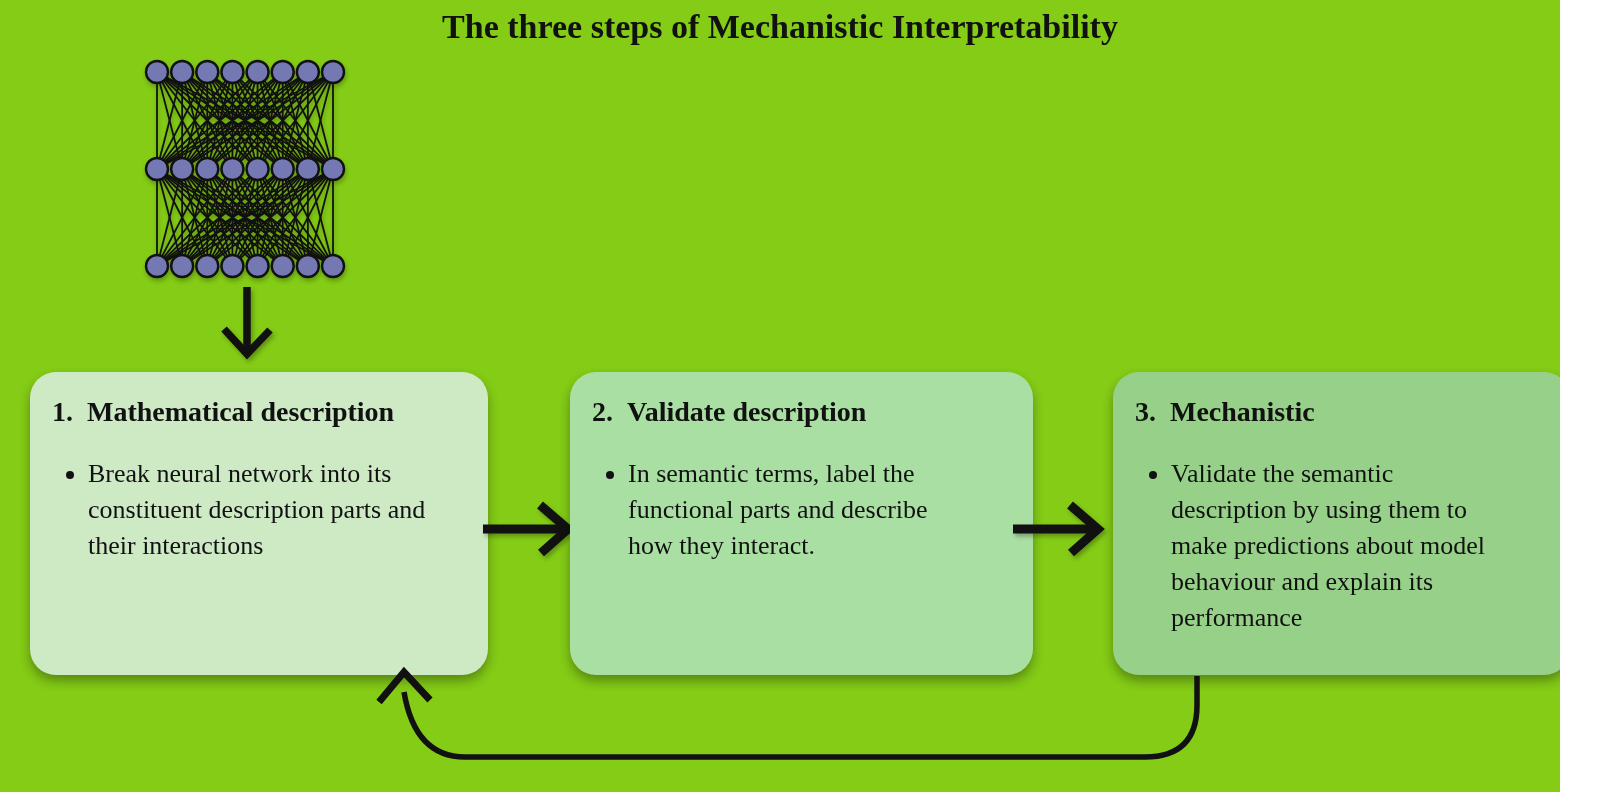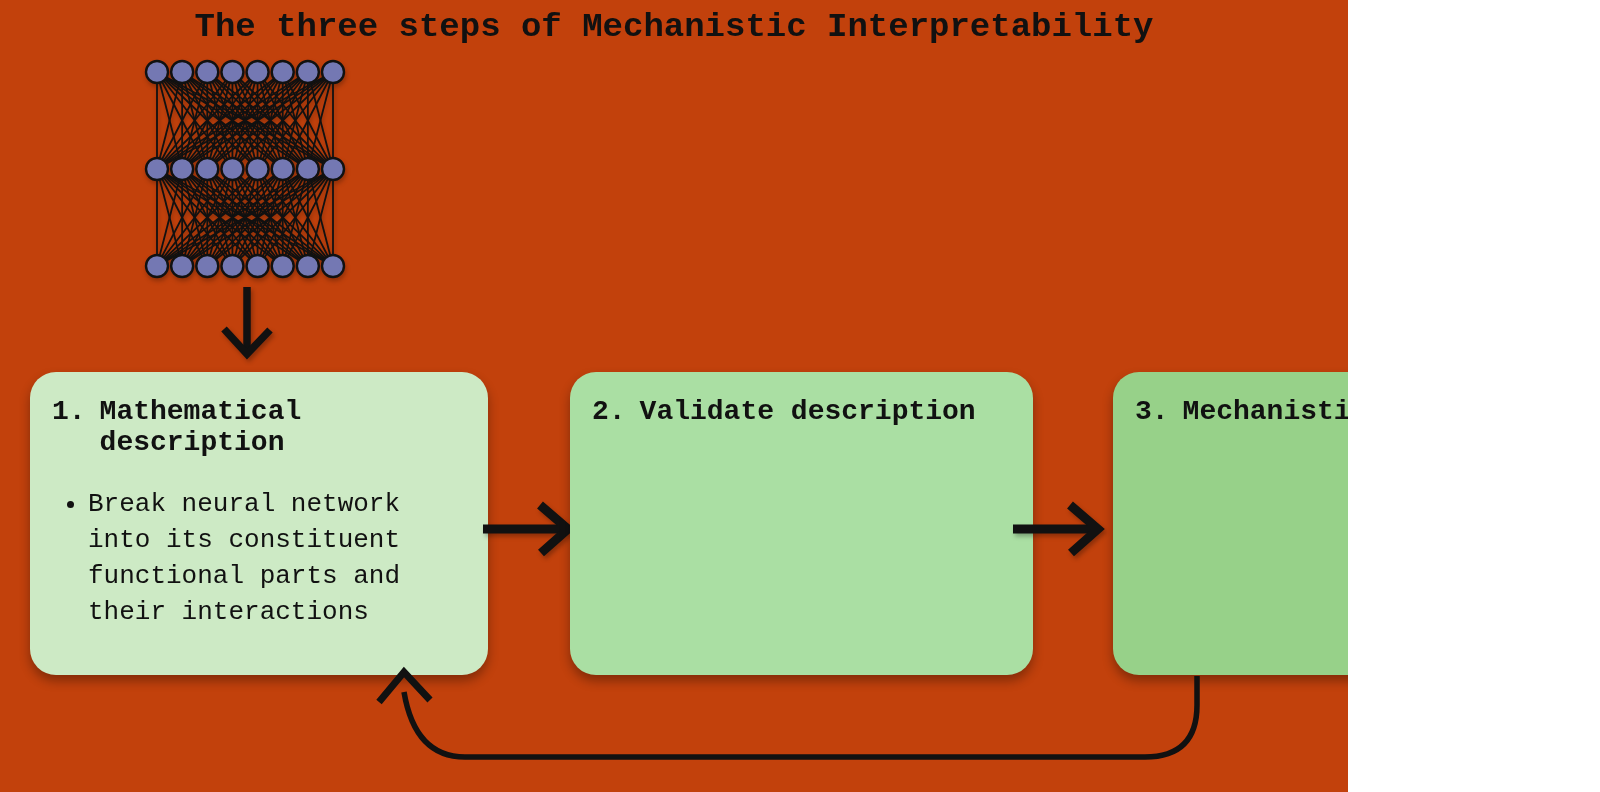--- a/index.html
+++ b/index.html
@@ -1,18 +1,18 @@
 <!DOCTYPE html>
 <html style="--box1-bg: #cdeac5; --box2-bg: #aadfa3; --box3-bg: #97d189; --node: #7478b3; --arrow: #111111; --text: #111111;"><head>
 <meta charset="utf-8">
 <style>
   html,body{margin:0;padding:0;background:#fff;}
   .stage{
-    position:relative;width:1348px;height:792px;background:#c2410c;overflow:hidden;
-    font-family:Liberation Mono, monospace;color:var(--text,#111);
+    position:relative;width:1560px;height:792px;background:#84cc16;overflow:hidden;
+    font-family:Liberation Serif, serif;color:var(--text,#111);
   }
   .title{
     position:absolute;top:8px;left:0;width:100%;text-align:center;
     font-size:34px;font-weight:700;letter-spacing:0;
   }
   
   .nn{position:absolute;left:140px;top:54px;filter:drop-shadow(1px 3px 2px rgba(0,0,0,0.25));}
   .nn line{stroke:#111;stroke-width:1.8;}
   .nn circle{fill:var(--node,#7478b3);stroke:#111;stroke-width:2.4;}
   
@@ -204,46 +204,52 @@
     <path d="M37 5 V 70" stroke-width="7.5"></path>
     <polyline points="14,47 37,72 60,48" stroke-width="7.5"></polyline>
   </svg>
 
   <div class="box box1">
     <div class="box-heading">
       <span>1.</span>
       <span>Mathematical description</span>
     </div>
     <ul>
-      <li>Break neural network into its constituent functional parts and their interactions</li>
+      <li>Break neural network into its constituent description parts and their interactions</li>
     </ul>
   </div>
 
   <svg class="arrow" style="left:478px;top:495px" width="100" height="70" viewBox="0 0 100 70">
     <path d="M5 34 H 84" stroke-width="9"></path>
     <polyline points="62,10 90,34 63,58" stroke-width="9"></polyline>
   </svg>
 
   <div class="box box2">
     <div class="box-heading">
       <span>2.</span>
       <span>Validate description</span>
     </div>
+    <ul>
+      <li>In semantic terms, label the functional parts and describe how they interact.</li>
+    </ul>
   </div>
 
   <svg class="arrow" style="left:1008px;top:495px" width="100" height="70" viewBox="0 0 100 70">
     <path d="M5 34 H 84" stroke-width="9"></path>
     <polyline points="62,10 90,34 63,58" stroke-width="9"></polyline>
   </svg>
 
   <div class="box box3">
     <div class="box-heading">
       <span>3.</span>
       <span>Mechanistic</span>
     </div>
+    <ul>
+      <li>Validate the semantic description by using them to make predictions about model behaviour and explain its performance</li>
+    </ul>
   </div>
 
   <svg class="arrow" style="left:360px;top:640px;filter:none" width="880" height="140" viewBox="0 0 880 140">
     <path d="M837 36 V 65 Q 837 117 785 117 H 105 Q 55 117 44 52" stroke-width="5.5"></path>
     <polyline points="19,62 44,32 70,60" stroke-width="7"></polyline>
   </svg>
 
 </div>
 
 </body></html>

